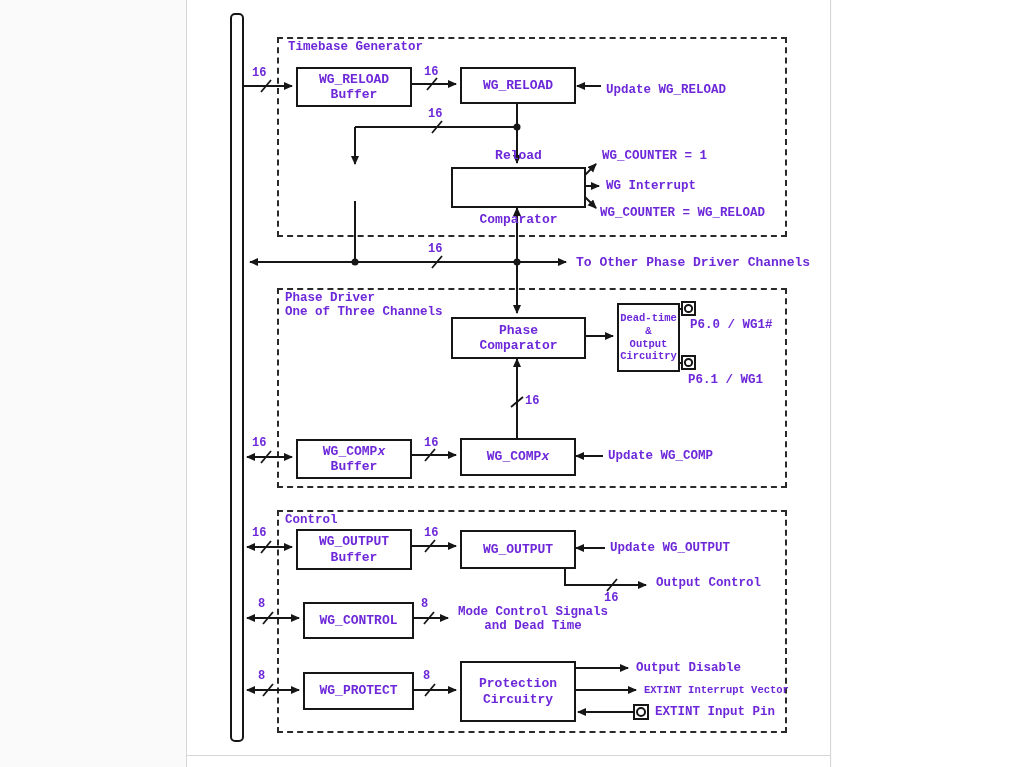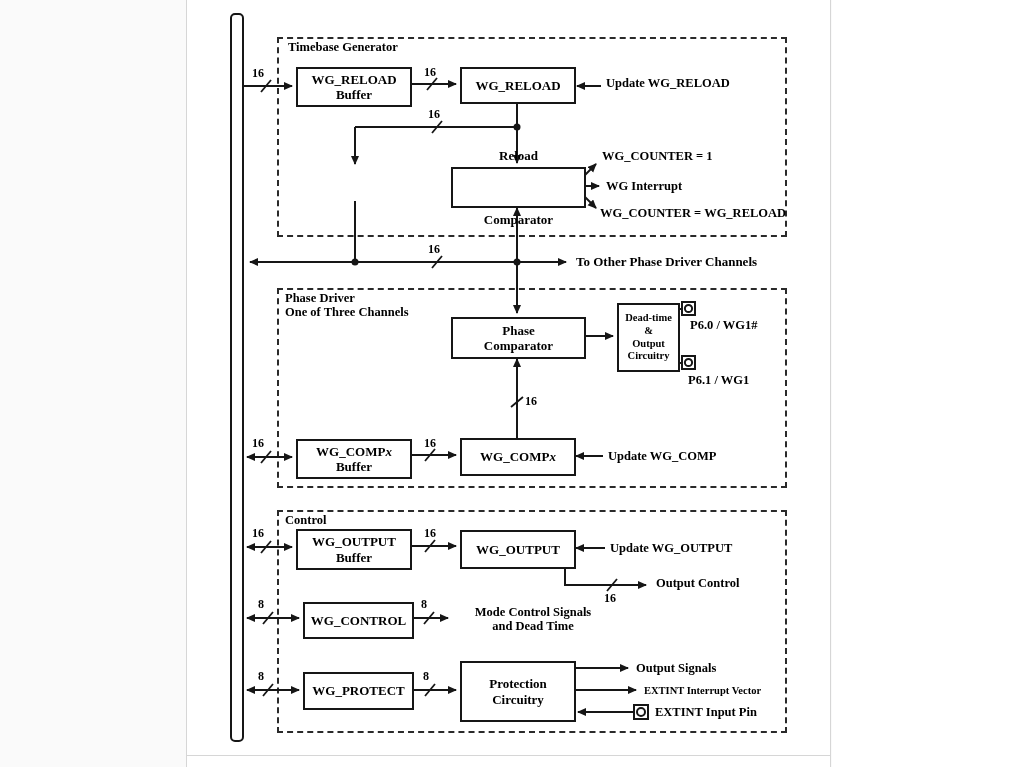--- a/index.html
+++ b/index.html
@@ -1,17 +1,17 @@
 <!DOCTYPE html>
 <html><head>
 <meta charset="utf-8">
 <style>
   html,body{margin:0;padding:0;background:#ffffff;}
   #stage{position:relative;width:832px;height:767px;background:#ffffff;overflow:hidden;
-         font-family:Liberation Serif, serif;color:#000000;}
+         font-family:Liberation Mono, monospace;color:#6d28d9;}
   .gutter{position:absolute;top:0;bottom:0;background:#fafafa;}
   .vline{position:absolute;top:0;bottom:0;width:1px;background:#d6d6d6;}
   .hline{position:absolute;height:1px;background:#d6d6d6;}
   svg.wires{position:absolute;left:0;top:0;z-index:1;}
   .sect{position:absolute;border:2px dashed #2a2a2a;z-index:0;background:transparent;}
   .sect-lbl{position:absolute;z-index:3;font-weight:bold;font-size:12.5px;line-height:1.12;white-space:nowrap;}
   .blk{position:absolute;z-index:2;border:2px solid #161616;background:#ffffff;
        display:flex;flex-direction:column;align-items:center;justify-content:center;
        font-weight:bold;font-size:13px;line-height:1.18;text-align:center;}
   .blk.small{font-size:10.5px;line-height:1.22;}
@@ -180,31 +180,31 @@
   <div class="lbl num" style="left:252px;top:443px;">16</div>
   <div class="lbl num" style="left:424px;top:443px;">16</div>
   <div class="lbl num" style="left:252px;top:533px;">16</div>
   <div class="lbl num" style="left:424px;top:533px;">16</div>
   <div class="lbl num" style="left:604px;top:598px;">16</div>
   <div class="lbl num" style="left:258px;top:604px;">8</div>
   <div class="lbl num" style="left:421px;top:604px;">8</div>
   <div class="lbl num" style="left:258px;top:676px;">8</div>
   <div class="lbl num" style="left:423px;top:676px;">8</div>
 
-  <div class="lbl" style="left:606px;top:83px;">Update WG_RELOAD</div>
+  <div class="lbl" style="left:606px;top:90px;">Update WG_RELOAD</div>
   <div class="lbl" style="left:602px;top:156px;">WG_COUNTER = 1</div>
   <div class="lbl" style="left:606px;top:186px;">WG Interrupt</div>
   <div class="lbl" style="left:600px;top:213px;">WG_COUNTER = WG_RELOAD</div>
   <div class="lbl" style="left:576px;top:262px;font-size:13px;">To Other Phase Driver Channels</div>
   <div class="lbl" style="left:690px;top:325px;">P6.0 / WG1#</div>
   <div class="lbl" style="left:688px;top:380px;">P6.1 / WG1</div>
   <div class="lbl" style="left:608px;top:456px;">Update WG_COMP</div>
   <div class="lbl" style="left:610px;top:548px;">Update WG_OUTPUT</div>
   <div class="lbl" style="left:656px;top:583px;">Output Control</div>
   <div class="sect-lbl" style="left:455px;top:605px;width:156px;text-align:center;white-space:nowrap;">
     <div>Mode Control Signals</div>
     <div>and Dead Time</div>
   </div>
-  <div class="lbl" style="left:636px;top:668px;">Output Signals</div>
+  <div class="lbl" style="left:636px;top:668px;">Output Disable</div>
   <div class="lbl tiny" style="left:644px;top:690px;">EXTINT Interrupt Vector</div>
   <div class="lbl" style="left:655px;top:712px;">EXTINT Input Pin</div>
 
 </div>
 
 </body></html>

